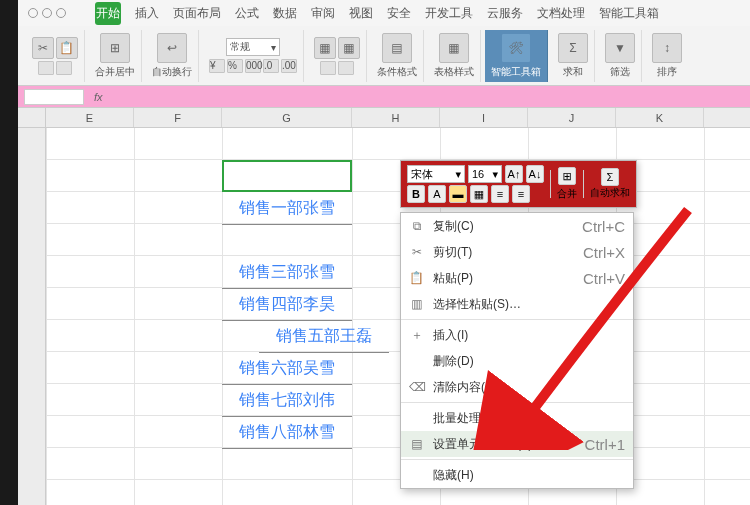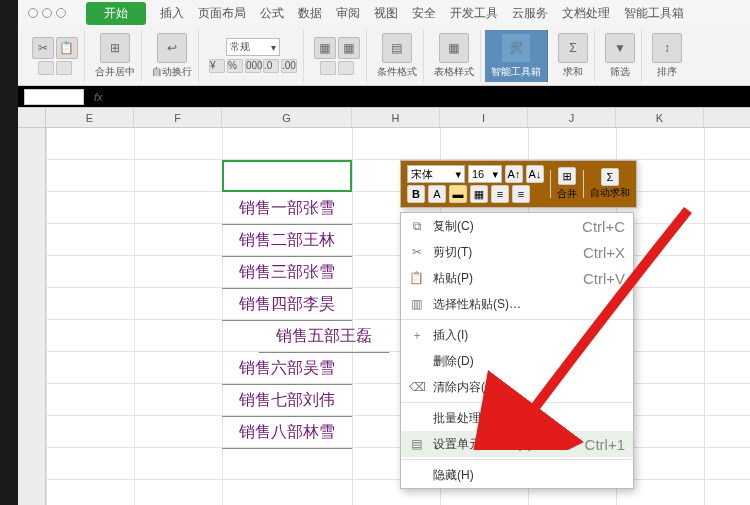--- a/index.html
+++ b/index.html
@@ -4,59 +4,59 @@
 <style>
   * { box-sizing: border-box; margin: 0; padding: 0; font-family: "Microsoft YaHei", sans-serif; }
   body { background: #e8e8e8; width: 750px; height: 505px; overflow: hidden; position: relative; }
   .left-band { position: absolute; left: 0; top: 0; width: 18px; height: 505px; background: #1a1a1a; }
   .app { position: absolute; left: 18px; top: 0; right: 0; bottom: 0; background: #f0f0f0; }
 
   
   .menubar { height: 26px; display: flex; align-items: center; gap: 14px; padding: 0 10px; background: #f5f5f5; font-size: 12px; color: #555; }
   .menubar .circles { display: flex; gap: 4px; margin-right: 6px; }
   .circ { width: 10px; height: 10px; border-radius: 50%; border: 1px solid #999; }
-  .menubar .tab-active { background: #2fa33f; color: #fff; padding: 3px 18px; border-radius: 3px; font-size: 12px; }
+  .menubar .tab-active { background: #2fa33f; color: #fff; padding: 3px 1px; border-radius: 3px; font-size: 12px; margin-left: 9px; }
   .menubar span { cursor: default; }
 
   
   .ribbon { height: 60px; background: #f3f3f3; border-bottom: 1px solid #ccc; display: flex; align-items: center; padding: 0 8px; gap: 4px; font-size: 10px; color: #555; }
   .rgrp { display: flex; flex-direction: column; align-items: center; justify-content: center; padding: 0 6px; height: 52px; border-right: 1px solid #ddd; }
   .rgrp:last-child { border-right: none; }
   .ico { width: 22px; height: 22px; background: #dcdcdc; border: 1px solid #bbb; border-radius: 2px; margin-bottom: 2px; display:flex;align-items:center;justify-content:center;font-size:12px;color:#666;}
   .ico.big { width: 30px; height: 30px; }
   .rgrp .lbl { font-size: 10px; }
   .rrow { display: flex; gap: 2px; }
   .mini { width: 16px; height: 14px; background: #e2e2e2; border: 1px solid #c5c5c5; border-radius: 1px; }
   .fmt-sel { width: 54px; height: 18px; background: #fff; border: 1px solid #bbb; font-size: 10px; padding: 0 3px; display:flex;align-items:center;justify-content:space-between;}
   .hl { background: #5b8db8 !important; border-color:#4a7aa0 !important; }
   .hl .ico { background:#6fa0c8; border-color:#5b8db8; }
   .hl .lbl { color:#fff; }
 
   
-  .fxbar { height: 22px; background: #000000; border-bottom: 1px solid #ccc; display: flex; align-items: center; padding: 0 6px; font-size: 11px; color: #666; gap: 10px; }
+  .fxbar { height: 22px; background: #f9a8d4; border-bottom: 1px solid #ccc; display: flex; align-items: center; padding: 0 6px; font-size: 11px; color: #666; gap: 10px; }
   .fxbar .nb { width: 60px; height: 16px; border: 1px solid #ccc; background:#fff; }
   .fxbar .fx { font-style: italic; }
 
   
   .colhdr { height: 20px; display: flex; background: #ececec; border-bottom: 1px solid #ccc; font-size: 11px; color: #555; }
   .colhdr .rowh { width: 28px; border-right: 1px solid #ccc; }
   .colhdr .ch { flex: 0 0 88px; text-align: center; border-right: 1px solid #d5d5d5; line-height: 20px; }
 
   
   .grid { position: relative; background: #fff; height: 377px; }
   .gridlines { position:absolute; inset:0; }
   .row { position:absolute; left:0; right:0; height:32px; border-bottom:1px solid #e3e3e3; }
   .vline { position:absolute; top:0; bottom:0; border-right:1px solid #e3e3e3; }
   .rowh-col { position:absolute; left:0; top:0; width:28px; bottom:0; background:#ececec; border-right:1px solid #ccc; }
 
-  .cellval { position:absolute; font-size:16px; color:#701a75; line-height:32px; text-align:center; border-bottom:1px solid #888; }
+  .cellval { position:absolute; font-size:16px; color:#3b82f6; line-height:32px; text-align:center; border-bottom:1px solid #888; }
   .sel-cell { position:absolute; border:2px solid #2fa33f; }
 
   
-  .minitb { position:absolute; background:#a16207; border:1px solid #bbb; box-shadow:2px 2px 6px rgba(0,0,0,.2); padding:4px 6px; display:flex; gap:6px; align-items:center; font-size:11px; }
+  .minitb { position:absolute; background:#b91c1c; border:1px solid #bbb; box-shadow:2px 2px 6px rgba(0,0,0,.2); padding:4px 6px; display:flex; gap:6px; align-items:center; font-size:11px; }
   .minitb .sel { height:18px; background:#fff; border:1px solid #bbb; padding:0 3px; font-size:11px; display:flex;align-items:center;justify-content:space-between;}
   .minitb .mico { width:18px; height:18px; border:1px solid #ccc; background:#eee; border-radius:2px; display:flex;align-items:center;justify-content:center;font-size:11px;}
   .minitb .sep { width:1px; height:28px; background:#ccc; }
   .minitb .stack { display:flex; flex-direction:column; gap:2px; }
   .minitb .sumgrp { display:flex; flex-direction:column; align-items:center; font-size:10px;}
 
   
   .ctx { position:absolute; background:#fff; border:1px solid #bbb; box-shadow:2px 3px 8px rgba(0,0,0,.25); font-size:12px; color:#333; width:234px; }
   .ctx .mi { display:flex; align-items:center; height:26px; padding:0 8px; gap:8px; }
   .ctx .mi .mic { width:16px; text-align:center; color:#777; font-size:12px; }
@@ -199,21 +199,20 @@
         <div class="vline" style="left:422px"></div>
         <div class="vline" style="left:510px"></div>
       <div class="vline" style="left:598px"></div>
         <div class="vline" style="left:686px"></div>
     </div>
     <div class="rowh-col"></div>
 
     <div class="sel-cell" style="left:204px; top:32px; width:130px; height:32px;"></div>
 
     <div class="cellval" style="left:204px; top:64px; width:130px;">销售一部张雪</div>
-    <div class="cellval" style="left:204px; top:96px; width:130px;">销售二部王林</div>
     <div class="cellval" style="left:204px; top:128px; width:130px;">销售三部张雪</div>
     <div class="cellval" style="left:204px; top:160px; width:130px;">销售四部李昊</div>
     <div class="cellval" style="left:204px; top:192px; width:130px;margin-left:37px;">销售五部王磊</div>
     <div class="cellval" style="left:204px; top:224px; width:130px;">销售六部吴雪</div>
     <div class="cellval" style="left:204px; top:256px; width:130px;">销售七部刘伟</div>
     <div class="cellval" style="left:204px; top:288px; width:130px;">销售八部林雪</div>
   </div>
 
   <div class="minitb" style="left:382px; top:160px;">
     <div class="stack">

